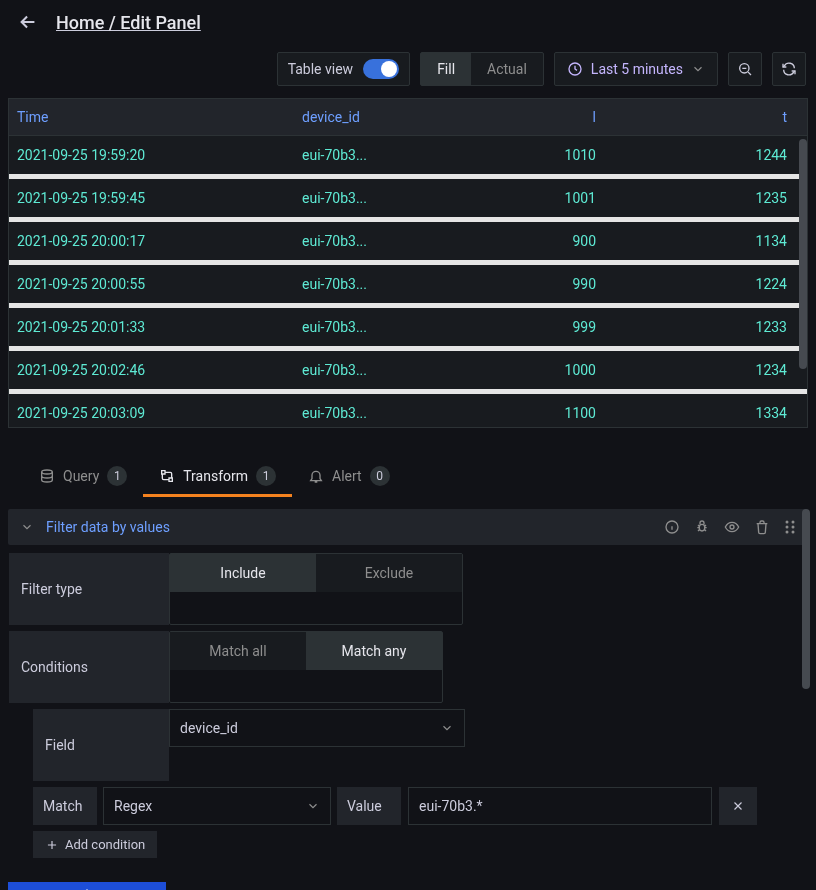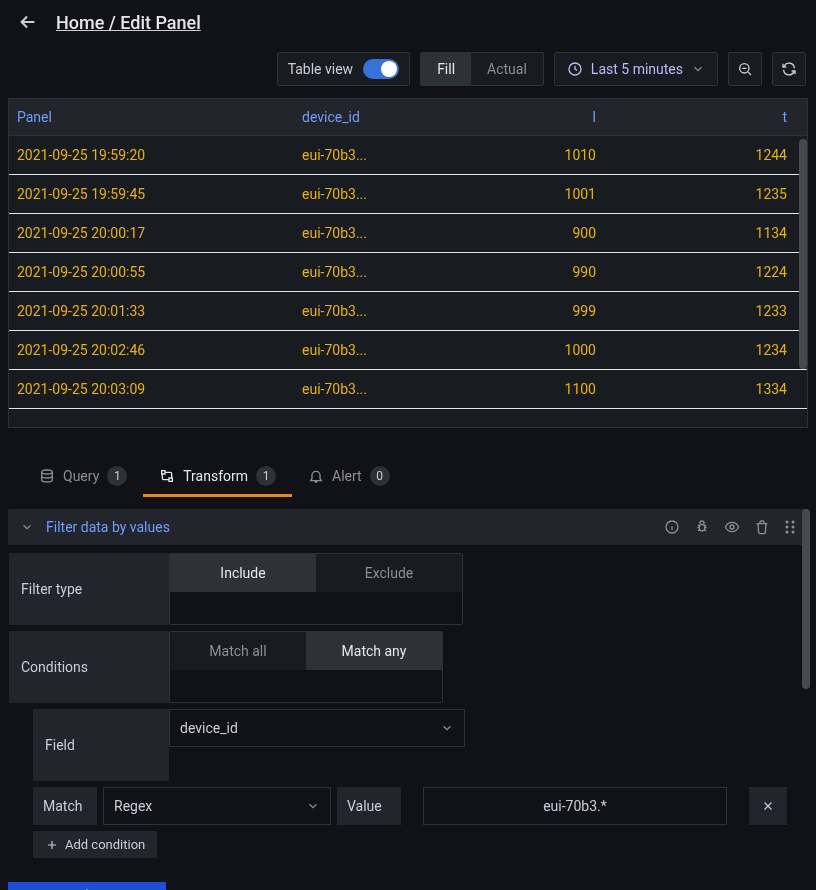--- a/index.html
+++ b/index.html
@@ -111,22 +111,22 @@
   text-align: left;
   padding: 10px 8px;
   color: #6e9fff;
   font-weight: 400;
   border-bottom: 1px solid #2c3235;
   background: #22252b;
 }
 th.num, td.num { text-align: right; }
 td {
   padding: 11px 8px;
-  color: #eab308;
-  border-bottom: 1px solid #e5e5e5;
+  color: #5eead4;
+  border-bottom: 5px solid #e5e5e5;
 }
 .col-time { width: 285px; }
 .col-dev { width: 140px; }
 .col-l { width: 170px; }
 .col-t { width: auto; padding-right: 20px; }
 .tabs {
   display: flex;
   gap: 0;
   padding: 0 23px;
   margin-top: 28px;
@@ -229,24 +229,23 @@
 }
 .select.wide { width: 296px; }
 .select.med { width: 228px; margin-left: 6px; }
 .input {
   background: #111217;
   border: 1px solid #2c3235;
   height: 38px;
   padding: 0 10px;
   color: #ccccdc;
   width: 304px;
-  margin: 0 22px;
+  margin: 0 7px;
   font-family: inherit;
   font-size: 14px;
-  text-align: center;
 }
 .remove-btn {
   width: 38px; height: 38px;
   background: #22252b;
   display: flex;
   align-items: center;
   justify-content: center;
   cursor: pointer;
   color: #ccccdc;
 }
@@ -319,21 +318,21 @@
         <path d="M20 11A8 8 0 0 0 5 7.3L3 9M4 13a8 8 0 0 0 15 3.7L21 15"></path>
         <path d="M3 4v5h5M21 20v-5h-5"></path>
       </svg>
   </div>
 </div>
 
 <div class="table-wrap">
   <table>
     <thead>
       <tr>
-        <th class="col-time">Panel</th>
+        <th class="col-time">Time</th>
         <th class="col-dev">device_id</th>
         <th class="col-l num">l</th>
         <th class="col-t num">t</th>
       </tr>
     </thead>
     <tbody id="table-body">
         <tr>
           <td class="col-time">2021-09-25 19:59:20</td>
           <td class="col-dev">eui-70b3...</td>
           <td class="col-l num">1010</td>

